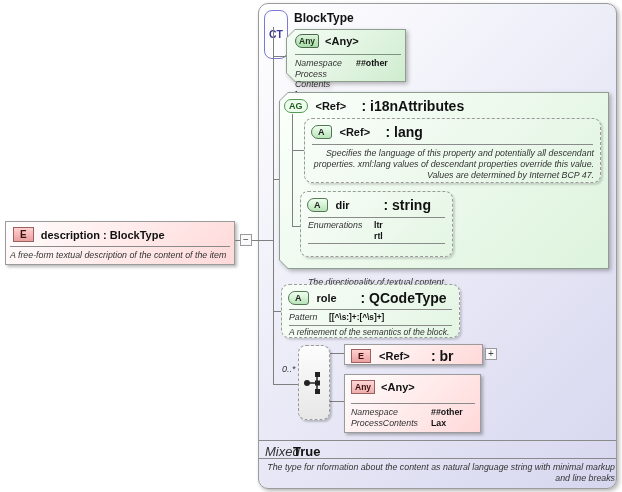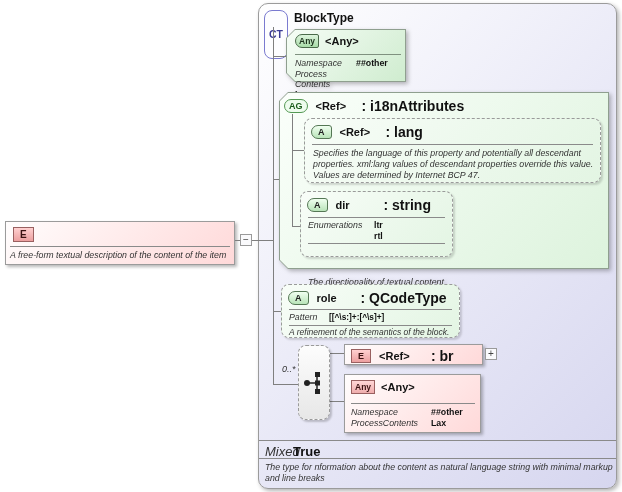--- a/index.html
+++ b/index.html
@@ -47,21 +47,21 @@
 
   .dashedbox { position:absolute; border:1px dashed #9a9a9a; border-radius:8px;
     background:linear-gradient(135deg,#f8fdf8,#e3f5e3); box-shadow:2px 2px 2px rgba(0,0,0,0.15); }
 
   .sep { position:absolute; height:1px; background:#8a8a8a; }
   .sep-g { background:#7f917f; }
 
   .prop-row { position:absolute; display:flex; font-size:8.8px; }
   .prop-label { font-style:italic; color:#333; }
   .prop-value { font-weight:bold; color:#111; }
-  .desc { position:absolute; font-style:italic; font-size:8.8px; color:#333; line-height:1.25; }
+  .desc { position:absolute; font-style:italic; font-size:8.8px; color:#333; line-height:1.25;text-align:right; }
 
   .pinkbox { position:absolute; border:1px solid #9b9b9b;
     background:linear-gradient(135deg,#fffdfd 0%,#ffe9e9 55%,#ffd9d9 100%);
     box-shadow:2px 2px 3px rgba(0,0,0,0.28); }
 
   .groupbox { position:absolute; border:1px dashed #9a9a9a; border-radius:8px;
     background:linear-gradient(180deg,#fdfdfd,#e7e7e7); box-shadow:2px 2px 2px rgba(0,0,0,0.2);
     display:flex; align-items:center; justify-content:center; }
 
   .toggle { position:absolute; width:12px; height:12px; border:1px solid #9a9a9a;
@@ -75,20 +75,21 @@
 <body>
 
 <div class="canvas">
 
   <div class="line h1" style="left:235px; top:240px; width:38px; z-index:5;"></div>
   <div class="toggle" style="left:240px; top:234px;">−</div>
 
   <div class="pinkbox" style="left:5px; top:221px; width:230px; height:44px; z-index:2;">
     <div class="hdr" style="left:7px; top:5px;">
       <span class="badge-e">E</span>
+      <span class="name" style="margin-left:7px;">description : BlockType</span>
     </div>
     <div class="sep" style="left:4px; right:4px; top:24px;"></div>
     <div class="desc nowrap" style="left:4px; top:28px;">A free-form textual description of the content of the item</div>
   </div>
 
   <div class="ct-box">
     <span class="badge-ct">CT</span>
     <span class="ct-title">BlockType</span>
 
     <div class="line w1" style="left:14px; top:23px; height:357px;"></div>

